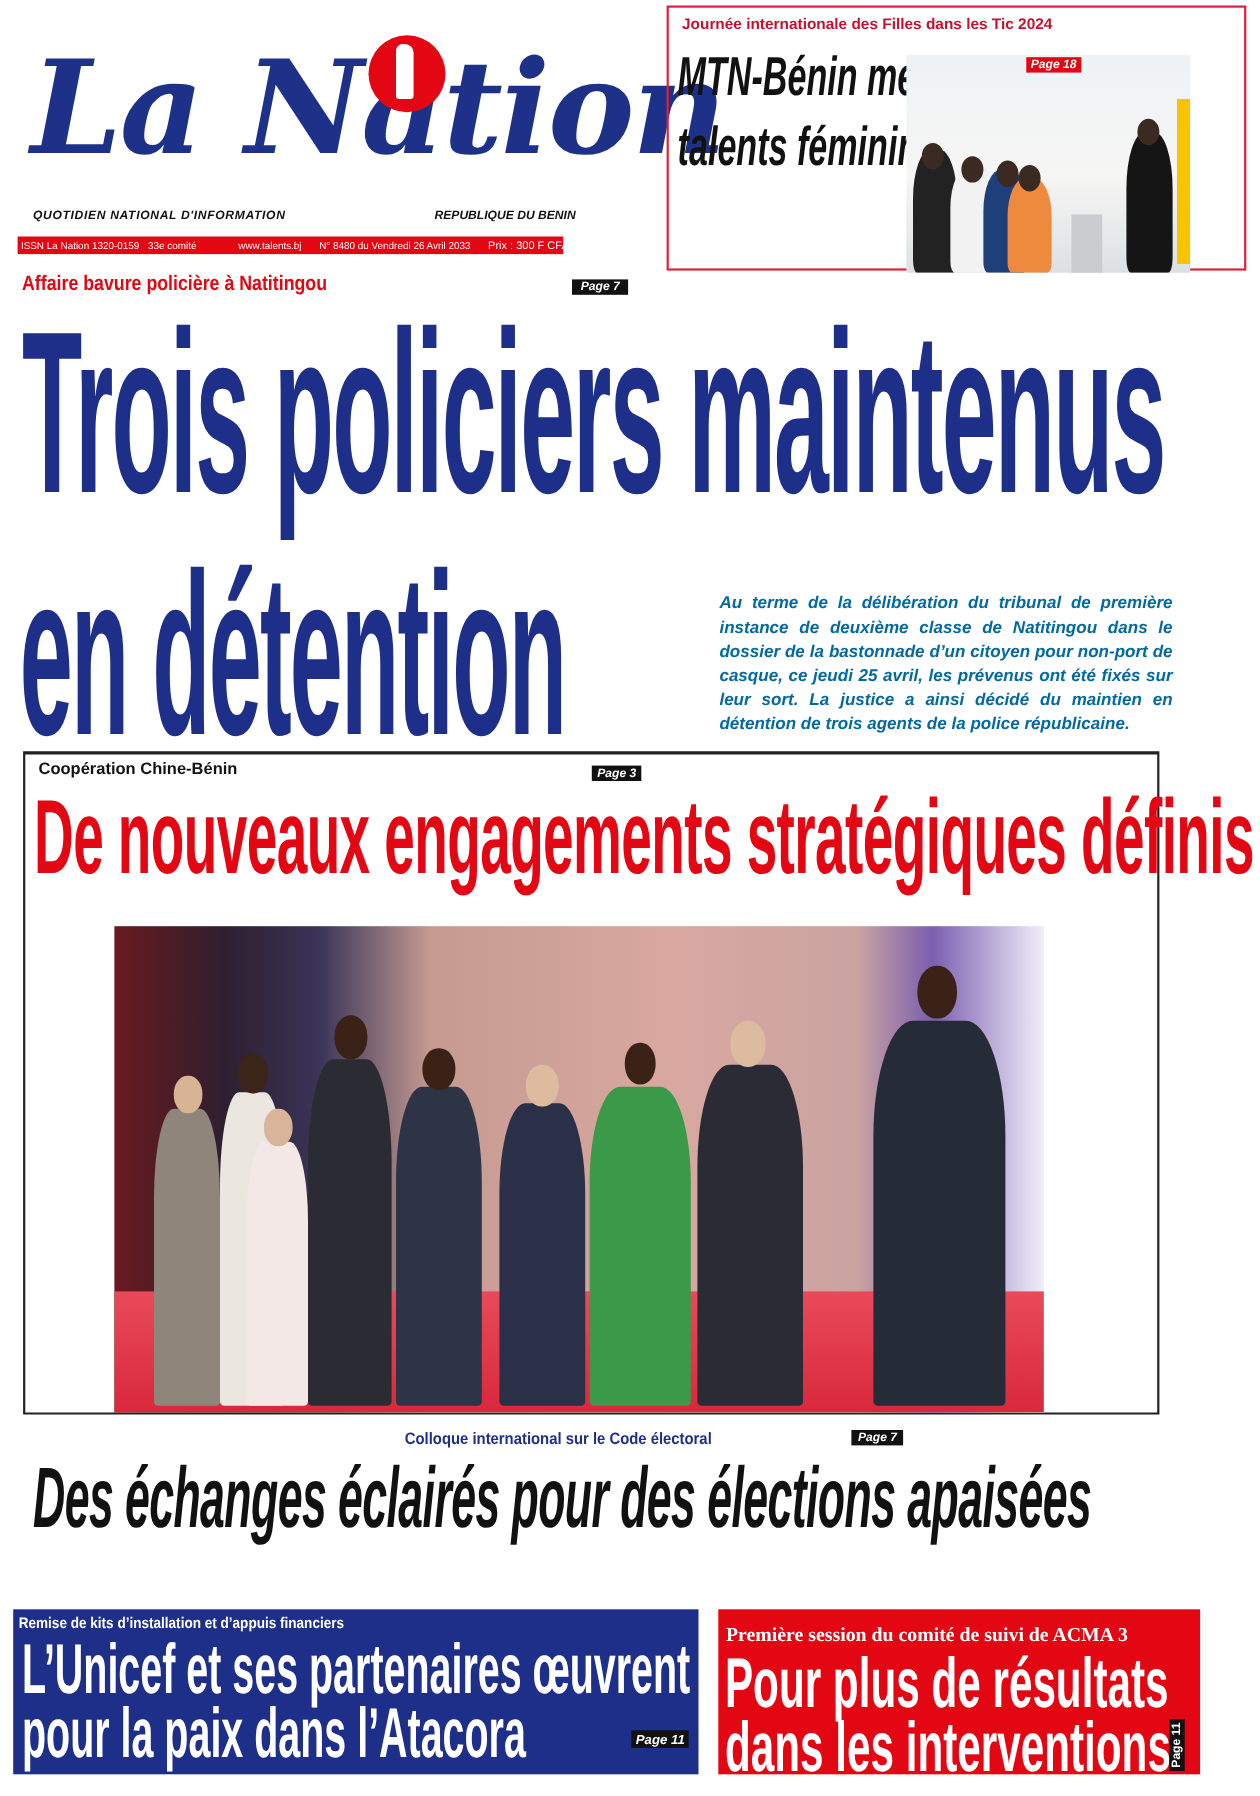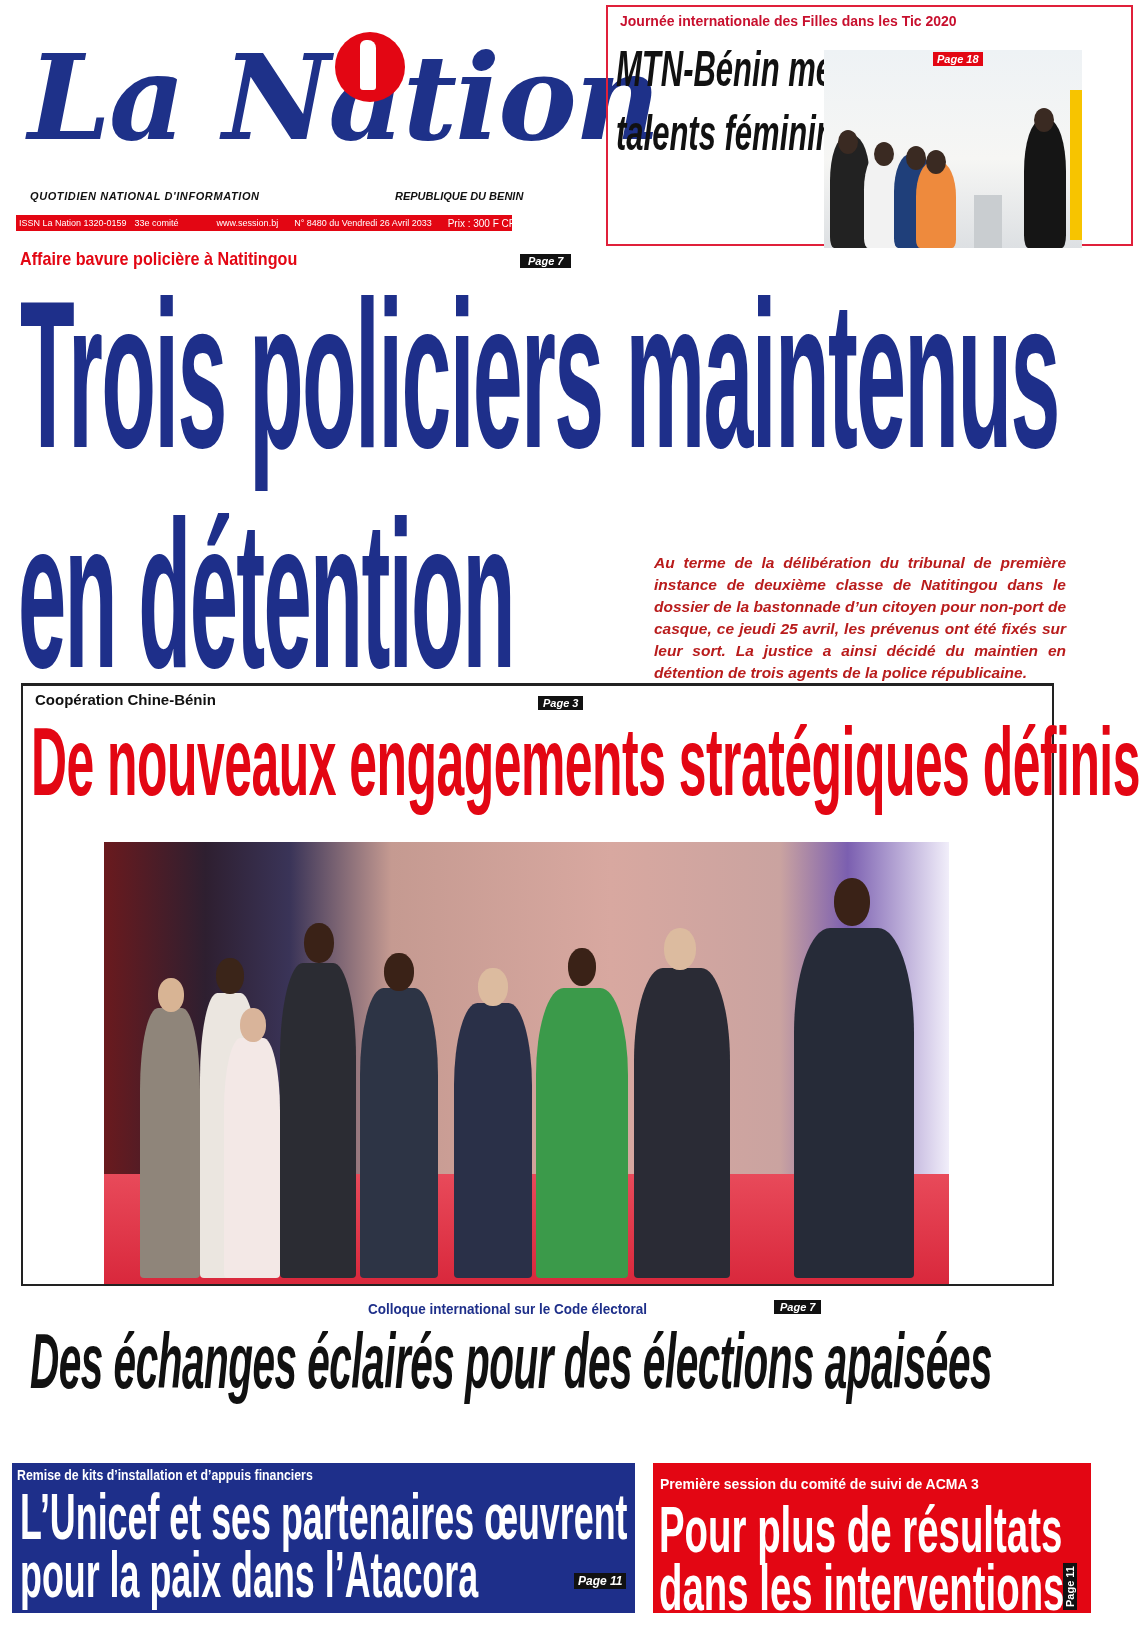--- a/index.html
+++ b/index.html
@@ -30,21 +30,21 @@
   .girl { position: absolute; border-radius: 40% 40% 10% 10%; }
   .head { position: absolute; width: 20px; height: 24px; border-radius: 50%; background: #3a2a22; }
 
   
   #lead-kicker { left: 20px; top: 248px; font-size: 19px; font-weight: bold; color: #e30613; transform: scaleX(0.85); transform-origin: left top; }
   #lead-page { left: 520px; top: 254px; background: #111; color: #fff; font-size: 11px; font-weight: bold; font-style: italic; padding: 1px 8px; }
   #lead-title-1 { left: 20px; top: 270px; font-size: 210px; font-weight: bold; color: #1e2f8a; line-height: 1; }
   #lead-title-1 .condensed { transform: scaleX(0.427); letter-spacing: -4px; }
   #lead-title-2 { left: 18px; top: 490px; font-size: 210px; font-weight: bold; color: #1e2f8a; line-height: 1; }
   #lead-title-2 .condensed { transform: scaleX(0.413); letter-spacing: -4px; }
-  #lead-summary { left: 654px; top: 552px; width: 412px; font-size: 15.5px; font-weight: bold; font-style: italic; line-height: 22px; text-align: justify; color: #b91c1c; }
+  #lead-summary { left: 654px; top: 538px; width: 412px; font-size: 15.5px; font-weight: bold; font-style: italic; line-height: 22px; text-align: justify; color: #0369a1; }
 
   
   #frame { left: 21px; top: 683px; width: 1033px; height: 603px; border: 2px solid #222; border-top-width: 3px; }
   #frame-kicker { left: 12px; top: 5px; font-size: 15px; font-weight: bold; color: #111; }
   #frame-page { left: 515px; top: 10px; background: #111; color: #fff; font-size: 11px; font-weight: bold; font-style: italic; padding: 1px 5px; }
   #frame-title { left: 8px; top: 28px; font-size: 96px; font-weight: bold; color: #e30613; line-height: 1; }
   #frame-title .condensed { transform: scaleX(0.52); letter-spacing: -1px; }
   #frame-photo { left: 81px; top: 156px; width: 845px; height: 442px; overflow: hidden;
     background: linear-gradient(90deg,#6a1a1e 0%,#2e1f30 12%,#3a3458 22%,#c59a91 34%,#d8a8a0 60%,#caa3a0 80%,#7b5fb0 88%,#f1eefa 100%); }
   #stage-floor { left: 0; bottom: 0; width: 100%; height: 110px; background: linear-gradient(180deg,#e84a5a,#d9283c); }
@@ -59,48 +59,48 @@
   #col-title .condensed { transform: scaleX(0.52); letter-spacing: -1px; }
 
   
   #unicef { left: 12px; top: 1463px; width: 623px; height: 150px; background: #1e2f8a; color: #fff; }
   #unicef-kicker { left: 5px; top: 4px; font-size: 14px; font-weight: bold; transform: scaleX(0.88); transform-origin: left top; }
   #unicef-title { left: 8px; top: 25px; font-size: 64px; font-weight: bold; line-height: 58px; }
   #unicef-title .condensed { transform: scaleX(0.56); }
   #unicef-page { left: 562px; top: 110px; background: #111; color: #fff; font-size: 12px; font-weight: bold; font-style: italic; padding: 1px 4px; }
 
   #acma { left: 653px; top: 1463px; width: 438px; height: 150px; background: #e30613; color: #fff; }
-  #acma-kicker { left: 7px; top: 13px; font-size: 14px; font-weight: bold; }
+  #acma-kicker { left: 7px; top: 13px; font-size: 18px; font-weight: bold; font-family: Liberation Serif, serif; }
   #acma-title { left: 6px; top: 38px; font-size: 64px; font-weight: bold; line-height: 58px; }
   #acma-title .condensed { transform: scaleX(0.60); }
   #acma-page { left: 410px; top: 100px; background: #111; color: #fff; font-size: 11px; font-weight: bold; padding: 3px 1px; writing-mode: vertical-rl; transform: rotate(180deg); }
 </style>
 </head>
 <body>
 
 <div id="logo" class="abs">
 </div>
 <div id="logo-text" class="abs">La Nation</div>
 <div id="logo-circle" class="abs"></div>
 <div id="logo-map" class="abs"></div>
 <div id="tagline-left" class="abs">QUOTIDIEN NATIONAL D'INFORMATION</div>
 <div id="tagline-right" class="abs">REPUBLIQUE DU BENIN</div>
 <div id="info-bar" class="abs">
   <span>ISSN La Nation 1320-0159</span>
   <span>33e comité</span>
   <i class="sq"></i>
-  <span style="margin-left:22px">www.session.bj</span>
+  <span style="margin-left:22px">www.talents.bj</span>
   <i class="sq"></i>
   <span>N° 8480  du Vendredi 26 Avril 2033</span>
   <i class="sq"></i>
   <span style="font-size:10px;font-weight:normal">Prix : 300 F CFA</span>
 </div>
 
 <div id="teaser" class="abs">
-  <div id="teaser-kicker" class="abs">Journée internationale des Filles dans les Tic 2020</div>
+  <div id="teaser-kicker" class="abs">Journée internationale des Filles dans les Tic 2024</div>
   <div id="teaser-title" class="abs">
     <div><span class="condensed">MTN-Bénin met</span></div>
     <div><span class="condensed">talents féminins</span></div>
   </div>
   <div id="teaser-photo" class="abs">
     <div class="girl" style="left:6px;top:86px;width:40px;height:112px;background:#222;"></div>
     <div class="head" style="left:14px;top:80px;"></div>
     <div class="girl" style="left:40px;top:100px;width:44px;height:98px;background:#f2f2f2;"></div>
     <div class="head" style="left:50px;top:92px;"></div>
     <div class="girl" style="left:70px;top:104px;width:40px;height:94px;background:#1f3f7a;"></div>

